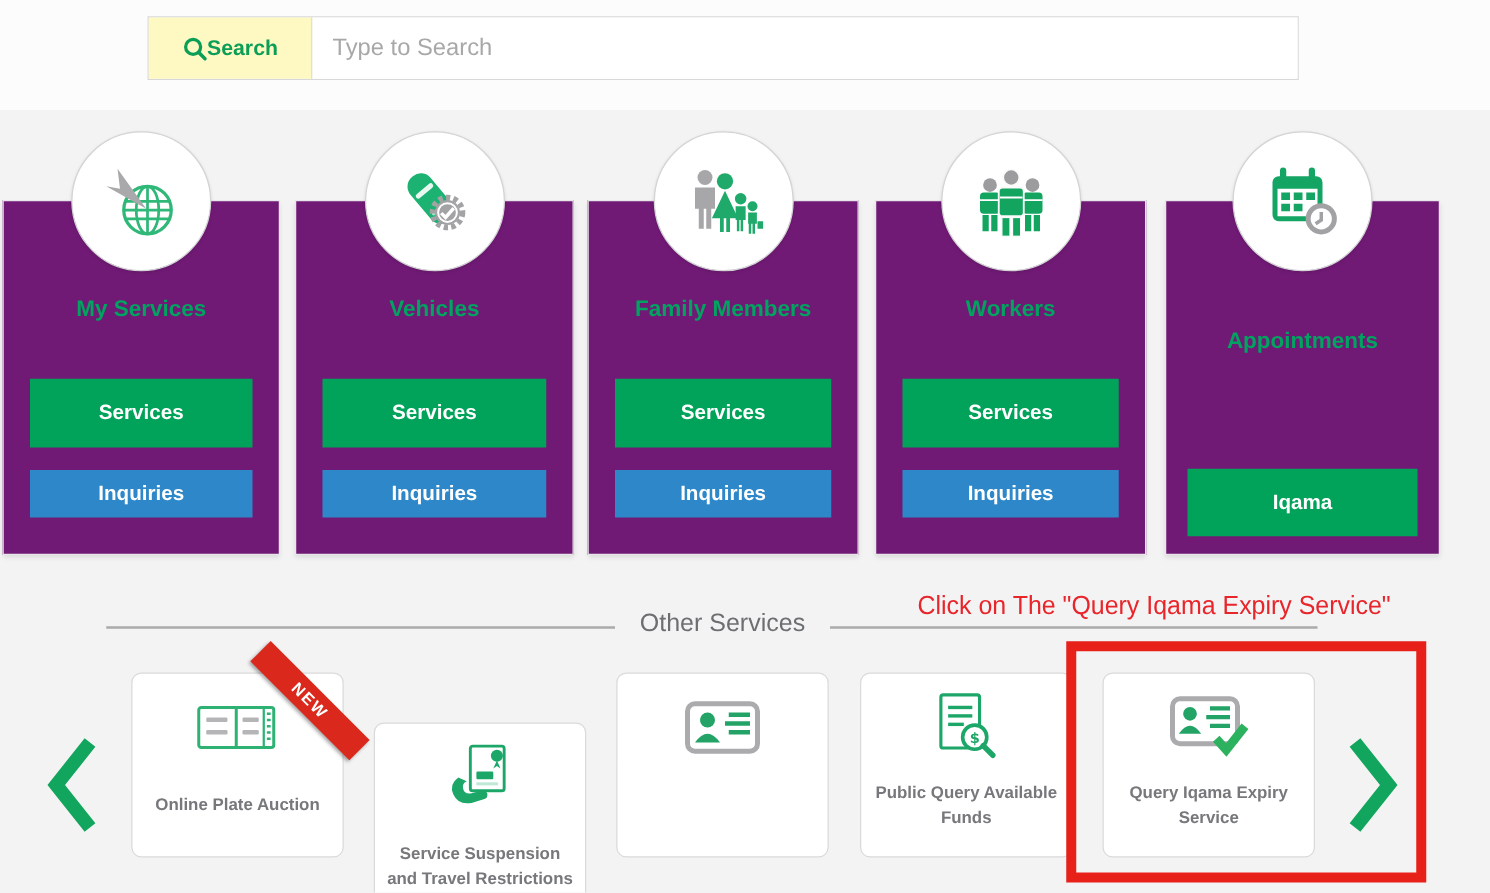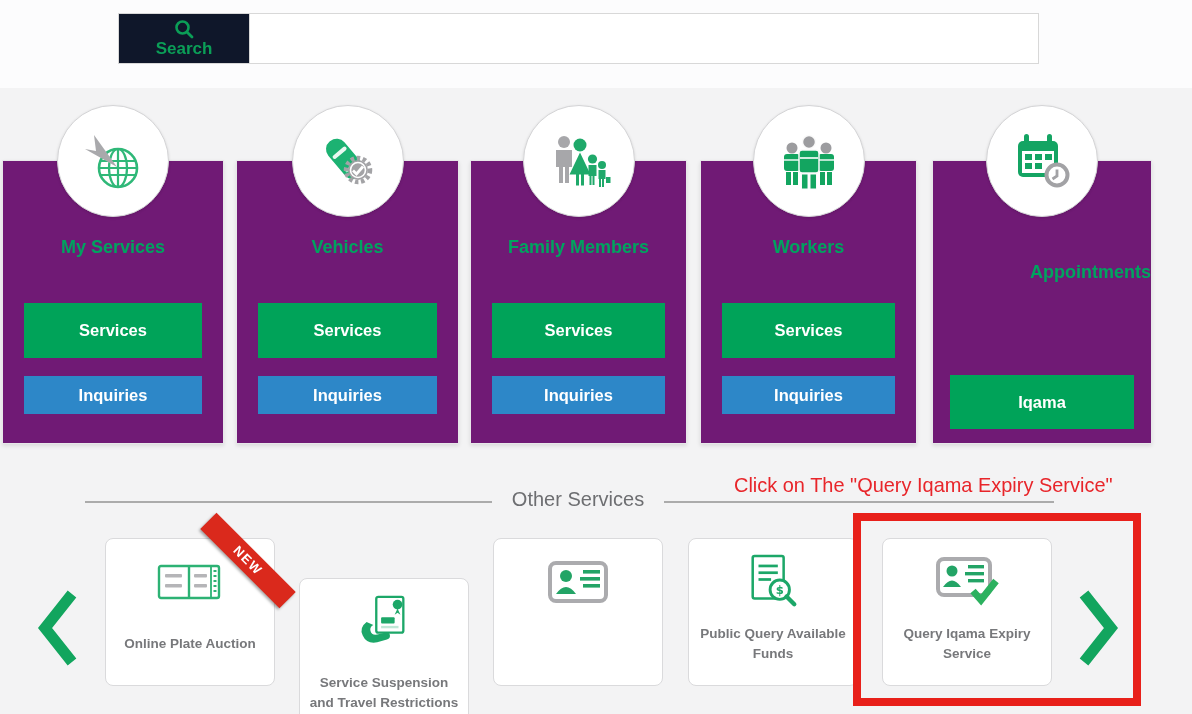--- a/index.html
+++ b/index.html
@@ -3,41 +3,41 @@
 <meta charset="utf-8">
 <style>
   * { box-sizing: border-box; margin: 0; padding: 0; }
   html,body { width:1192px; height:714px; overflow:hidden; }
   body { position:relative; background:#f3f3f4; font-family:"Liberation Sans", sans-serif; }
   .top-strip { position:absolute; left:0; top:0; width:1192px; height:88px; background:#fcfcfd; }
 
   
   .search-bar { position:absolute; left:118px; top:13px; width:921px; height:51px;
     background:#fff; border:1px solid #d8d8d8; display:flex; }
-  .search-label { width:131px; background:#0f172a; border-right:1px solid #d8d8d8;
-    display:flex; align-items:center; justify-content:center; gap:0; cursor:pointer;flex-direction:column; }
+  .search-label { width:131px; background:#fef9c3; border-right:1px solid #d8d8d8;
+    display:flex; align-items:center; justify-content:center; gap:0; cursor:pointer; }
   .search-label span { color:#0b9e57; font-weight:bold; font-size:17px; }
   .search-input { flex:1; border:0; outline:none; padding:0 16px; font-size:19px;
     font-family:"Liberation Sans",sans-serif; color:#555; background:#fff; }
   .search-input::placeholder { color:#a8a8a8; }
 
   
   .cat-card { position:absolute; top:160px; height:284px; background:#701a75;
     border:1px solid #e7e7e9; box-shadow:0 2px 4px rgba(0,0,0,.10); }
   .cat-card.c1{left:2px;   width:222px;}
   .cat-card.c2{left:236px; width:223px;}
   .cat-card.c3{left:470px; width:217px;}
   .cat-card.c4{left:700px; width:217px;}
   .cat-card.c5{left:932px; width:220px;}
   .circle { position:absolute; top:-56px; left:50%; margin-left:-56px; width:112px; height:112px;
     border-radius:50%; background:#fff; border:1px solid #d4d4d6; box-shadow:0 1px 3px rgba(0,0,0,.12);
     display:flex; align-items:center; justify-content:center; }
   .cat-title { position:absolute; top:76px; left:0; right:0; text-align:center;
     color:#00a35f; font-weight:bold; font-size:18px; }
-  .cat-card.single .cat-title { top:101px;text-align:right; }
+  .cat-card.single .cat-title { top:101px; }
   .btn { position:absolute; left:21px; right:21px; display:flex; align-items:center;
     justify-content:center; color:#fff; font-weight:bold; font-size:16.5px; cursor:pointer; }
   .btn.green { background:#00a359; }
   .btn.blue  { background:#2d87c8; }
   .btn.pos1 { top:142px; height:55px; }
   .btn.pos2 { top:215px; height:38px; }
   .cat-card.single .btn.pos2 { top:214px; height:54px; left:17px; right:17px; }
 
   
   .os-heading { position:absolute; top:488px; left:0; width:1156px; text-align:center;
@@ -71,20 +71,21 @@
 <div class="top-strip"></div>
 
 <div class="search-bar">
   <div class="search-label">
     <svg width="20" height="20" viewBox="0 0 20 20">
       <circle cx="8.5" cy="8.5" r="6" fill="none" stroke="#0b9e57" stroke-width="2.6"></circle>
       <line x1="13.2" y1="13.2" x2="18" y2="18" stroke="#0b9e57" stroke-width="2.8" stroke-linecap="round"></line>
     </svg>
     <span>Search</span>
   </div>
+  <input class="search-input" placeholder="Type to Search" style="">
 </div>
 
 <div class="cat-card c1">
   <div class="circle">
     <svg width="62" height="62" viewBox="0 0 62 62">
       <defs>
           <clipPath id="gc">
             <circle cx="36" cy="38" r="19"></circle>
           </clipPath>
         </defs>

